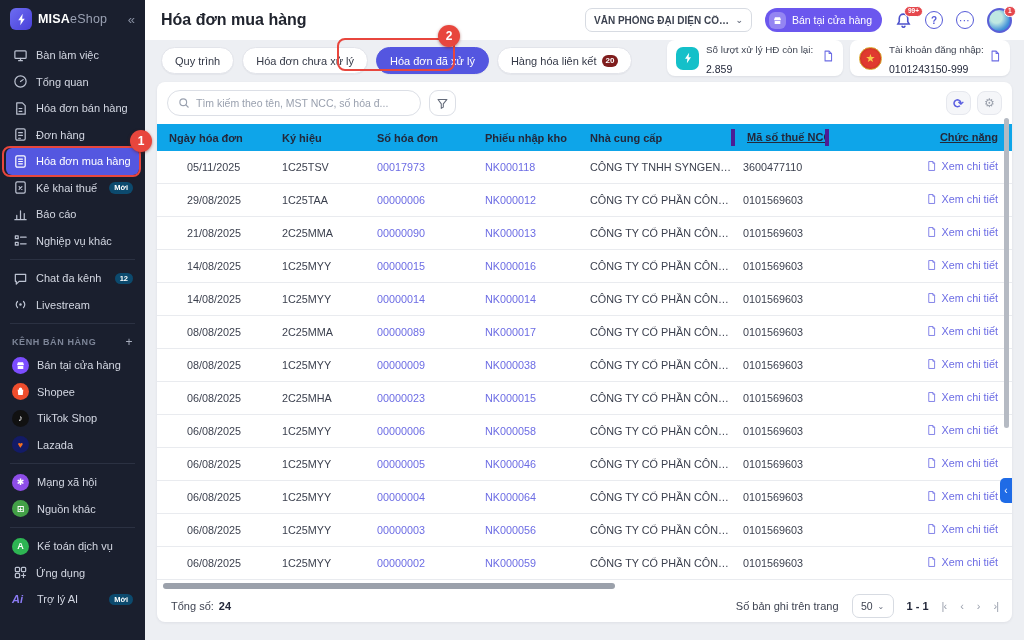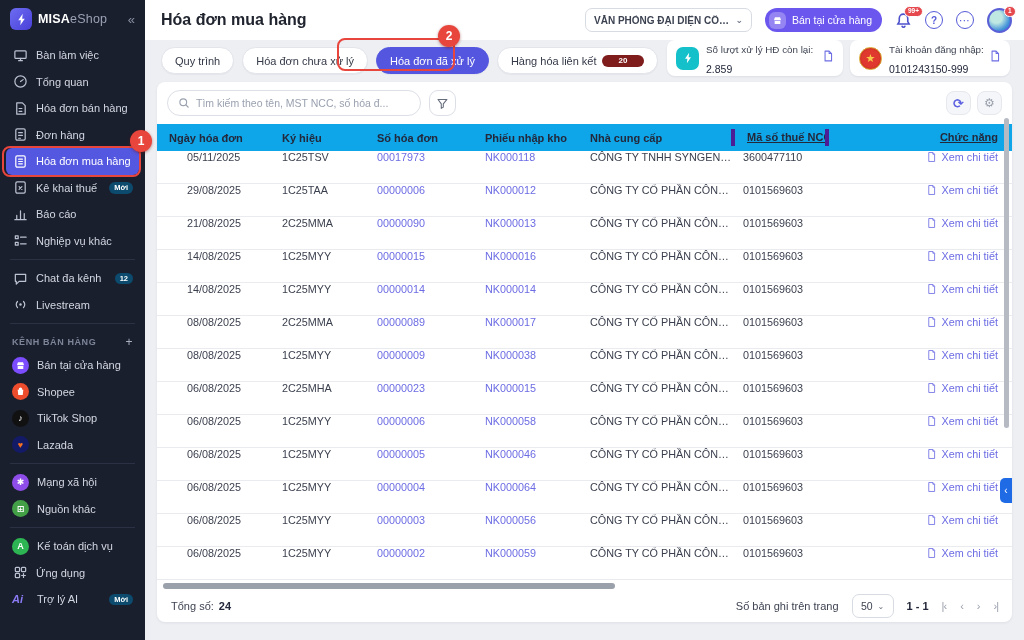--- a/index.html
+++ b/index.html
@@ -41,21 +41,21 @@
   .tico svg { width:17px; height:17px; stroke:#4d52cc; fill:none; stroke-width:1.5; stroke-linecap:round; }
   .circ { width:18px; height:18px; border:1.5px solid #565bd8; border-radius:50%; color:#565bd8; font-size:10px; font-weight:bold; display:flex; align-items:center; justify-content:center; }
   .nbadge { position:absolute; top:-6px; left:9px; background:#e5484d; color:#fff; font-size:6.5px; font-weight:bold; border-radius:7px; padding:1.5px 3px; line-height:1; border:1px solid #fff; }
   .avatar { width:25px; height:25px; border-radius:50%; background:radial-gradient(circle at 35% 35%, #bfe8e2 30%, #3f8fd8 70%); border:2px solid #5a5fd6; position:relative; cursor:pointer; }
   .avatar .nbadge { top:-4px; left:15px; }
 
   
   .tabs-row { position:absolute; left:161px; top:47px; display:flex; gap:8px; z-index:3;justify-content:flex-end; }
   .tab { height:27px; border-radius:14px; background:#fff; border:1px solid #e2e4ea; display:flex; align-items:center; gap:5px; padding:0 13px; font-size:11px; color:#343947; cursor:pointer; box-shadow:0 1px 1px rgba(30,34,60,.04); white-space:nowrap; }
   .tab.active { background:#5456e0; border-color:#5456e0; color:#fff; }
-  .tab .tbadge { background:#7f1d1d; color:#fff; border-radius:8px; font-size:8px; font-weight:bold; padding:2px 17px; line-height:1; }
+  .tab .tbadge { background:#7f1d1d; color:#fff; border-radius:8px; font-size:8px; font-weight:bold; padding:2px 4px; line-height:1; }
   .info-card { position:absolute; top:40px; height:36px; background:#fff; border-radius:8px; box-shadow:0 1px 2px rgba(30,34,60,.08); display:flex; align-items:center; gap:7px; padding:0 9px; z-index:3; }
   .ic1 { left:667px; width:176px; }
   .ic2 { left:850px; width:160px; }
   .teal-ico { width:23px; height:23px; border-radius:7px; background:#14c0c9; color:#fff; display:flex; align-items:center; justify-content:center; flex:0 0 auto; }
   .emblem { width:23px; height:23px; border-radius:50%; background:radial-gradient(circle,#e03a2f 55%,#b3241c 100%); border:1px solid #d8a427; color:#f7c948; font-size:11px; display:flex; align-items:center; justify-content:center; flex:0 0 auto; }
   .ic-text { line-height:1.25; min-width:0; }
   .ic-label { font-size:9.8px; color:#3e4452; white-space:nowrap; }
   .ic-value { font-size:10.5px; color:#23283a; }
   .copy-ico { margin-left:auto; flex:0 0 auto; cursor:pointer; }
   .copy-ico svg { width:13px; height:14px; stroke:#6c6ce4; fill:none; stroke-width:1.3; stroke-linejoin:round; }
@@ -73,21 +73,21 @@
   .sq-btn { width:25px; height:24px; border:1px solid #e6e8ee; background:#f5f6f9; border-radius:8px; display:flex; align-items:center; justify-content:center; font-size:13px; cursor:pointer; }
   .refresh-g { color:#5b5fe0; font-weight:bold; }
   .gear-g { color:#9aa0ac; font-size:12px; }
 
   
   .thead { height:27px; background:#0ea5e9; display:flex; align-items:center; font-size:11px; font-weight:bold; color:#23283a; }
   .tc { flex:0 0 auto; padding-left:12px; white-space:nowrap; overflow:hidden; }
   .c-date{width:113px;} .c-sym{width:95px;} .c-inv{width:108px;} .c-rec{width:105px;} .c-sup{width:153px;} .c-tax{width:94px;}
   .c-act{flex:1 1 auto; text-align:right; padding-right:14px;}
   .thead .c-tax, .thead .c-act { border-left:4px solid #4c1d95; height:17px; line-height:17px;text-decoration:underline; }
-  .trow { height:33px; display:flex; font-size:10.8px; color:#3a3f4d; border-bottom:1px solid #e9ebef; }
+  .trow { height:33px; display:flex; align-items:center; font-size:10.8px; color:#3a3f4d; border-bottom:1px solid #e9ebef; }
   .trow .c-date { padding-left:30px; }
   .lnk { color:#6c6ce4; cursor:pointer; }
   .act-cell { display:inline-flex; align-items:center; gap:5px; color:#6c6ce4; cursor:pointer; }
   .act-cell svg { width:11px; height:12px; stroke:#6c6ce4; fill:none; stroke-width:1.2; stroke-linejoin:round; }
   .cell-txt { white-space:nowrap; overflow:hidden; text-overflow:ellipsis; display:block; }
 
   
   .hscroll { position:relative; height:8px; margin-top:2px; }
   .hthumb { position:absolute; left:6px; top:1px; width:452px; height:6px; border-radius:3px; background:#9ba1ab; cursor:pointer; }
   .vthumb { position:absolute; right:3px; top:36px; width:5px; height:310px; border-radius:3px; background:#b5bac3; cursor:pointer; }

